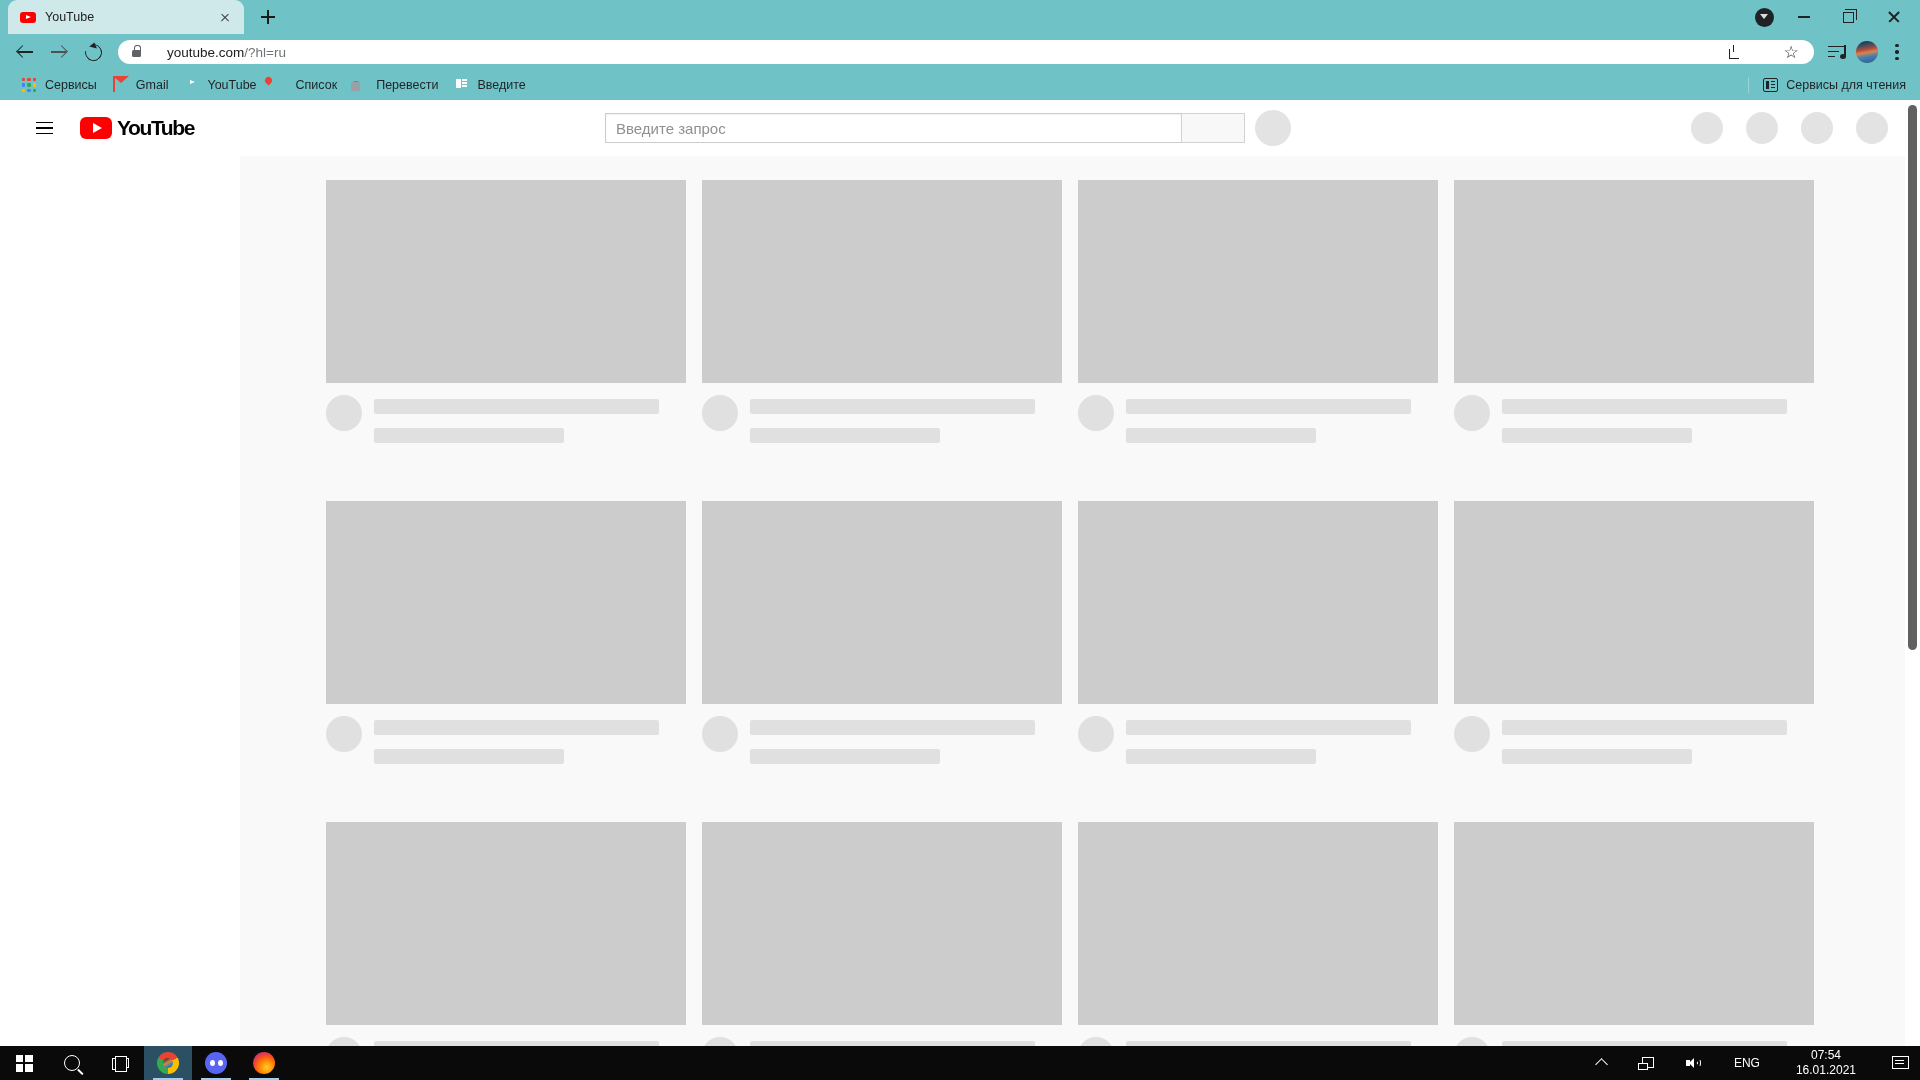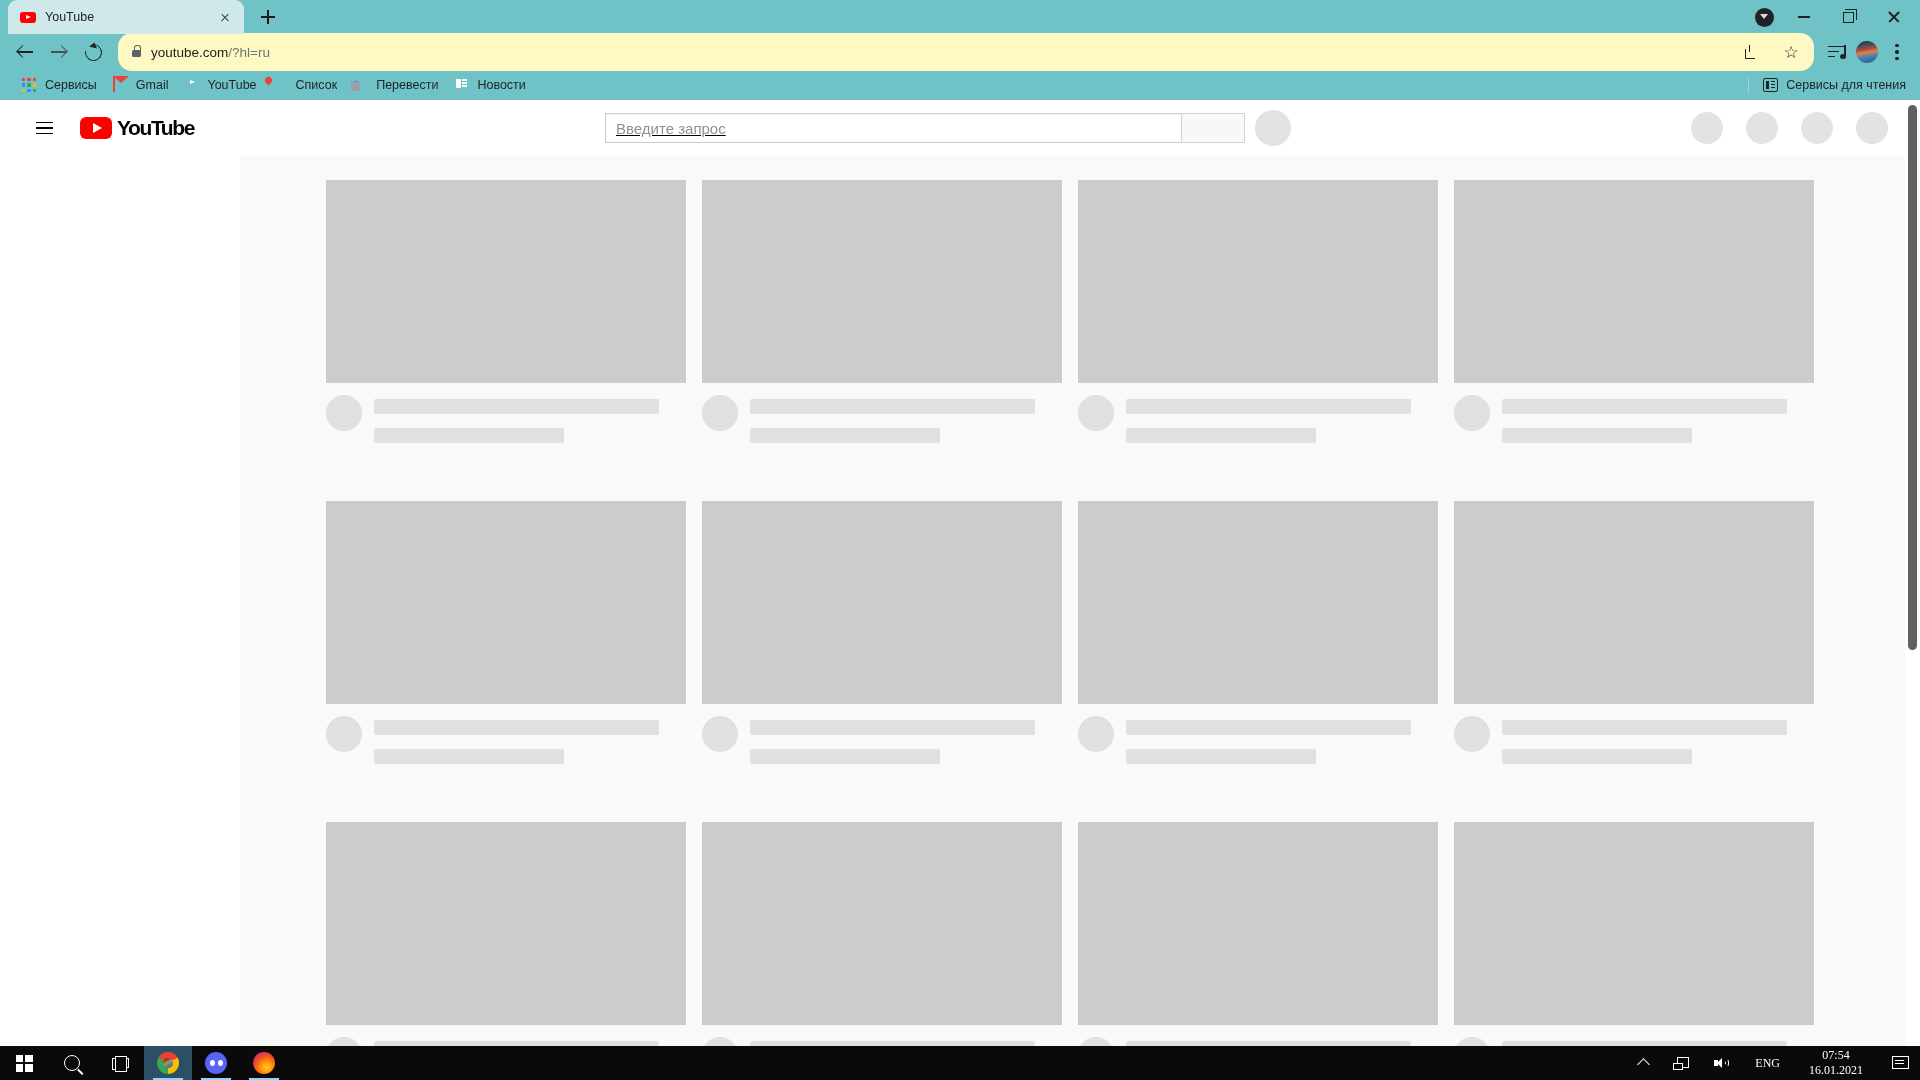--- a/index.html
+++ b/index.html
@@ -125,23 +125,23 @@
   .reload {
     width: 17px; height: 17px; border: 1.7px solid #1f2326; border-radius: 50%;
     border-top-color: transparent; position: relative; transform: rotate(-35deg);
   }
   .reload::after {
     content: ""; position: absolute; right: -1px; top: -1px;
     border-left: 4px solid transparent; border-right: 4px solid transparent;
     border-bottom: 5px solid #1f2326; transform: rotate(50deg);
   }
   .omnibox {
-    flex: 1; height: 38px; background: #fef9c3; border-radius: 14px;
+    flex: 1; height: 24px; background: #ffffff; border-radius: 14px;
     display: flex; align-items: center; padding: 0 8px 0 14px;
-    margin: 0 8px; gap: 10px; min-width: 0;
+    margin: 0 8px; gap: 26px; min-width: 0;
   }
   .lock {
     width: 9px; height: 7px; background: #5f6368; border-radius: 1.5px;
     position: relative; flex: 0 0 9px; margin-top: 3px;
   }
   .lock::before {
     content: ""; position: absolute; left: 1.7px; top: -4.6px;
     width: 5.6px; height: 5.6px; border: 1.4px solid #5f6368; border-radius: 3px 3px 0 0;
     border-bottom: none;
   }
@@ -250,21 +250,20 @@
     border-left: 9px solid #fff; border-top:5.5px solid transparent; border-bottom:5.5px solid transparent;
   }
   .yt-logo-text { font-size: 21px; font-weight: bold; letter-spacing: -1.4px; color:#030303; }
   .search-wrap {
     position: absolute; left: 605px; display: flex; align-items: center; gap: 0;
   }
   .search-box {
     width: 576px; height: 30px; border: 1px solid #cccccc; border-right: none;
     background: #fff; display: flex; align-items: center; padding: 0 6px 0 10px;
     box-shadow: inset 0 1px 2px rgba(0,0,0,0.06);
-    text-decoration: underline;
   }
   .search-box input {
     border: none; outline: none; width: 100%; font-size: 15px; color:#222;
     font-family: "Liberation Sans", sans-serif; background: transparent;
   }
   .search-box input::placeholder { color: #909090; }
   .search-btn {
     width: 64px; height: 30px; border: 1px solid #d3d3d3; background: #f8f8f8;
   }
   .voice-btn {
@@ -346,21 +345,21 @@
     content:""; position:absolute; left:4.5px; top:7.5px; width:5px;height:6px;border-radius:50%;background:#fff;
   }
   .discord-ic::after {
     content:""; position:absolute; right:4.5px; top:7.5px; width:5px;height:6px;border-radius:50%;background:#fff;
   }
   .firefox-ic {
     width:22px;height:22px;border-radius:50%;
     background: radial-gradient(circle at 62% 70%, #ffcb3c 0%, #ff9500 28%, #f5501e 55%, #c3268e 85%, #6b2ea8 100%);
   }
   .tb-right {
-    margin-left: auto; display:flex; align-items:center; height:34px; padding-right: 4px; gap: 9px; font-family: Liberation Serif, serif;
+    margin-left: auto; display:flex; align-items:center; height:34px; padding-right: 4px; gap: 16px;
   }
   .tr-item { height:34px; display:flex; align-items:center; justify-content:center; padding: 0 8px; }
   .chev-up { width:9px;height:9px;border-left:1.5px solid #fff;border-top:1.5px solid #fff;transform:rotate(45deg); margin-top:3px;}
   .net-ic { width:16px;height:13px;position:relative; }
   .net-ic::before{content:"";position:absolute;right:0;top:0;width:10px;height:9px;border:1.4px solid #fff;}
   .net-ic::after{content:"";position:absolute;left:0;bottom:0;width:8px;height:5px;border:1.4px solid #fff;background:#0a0a0a;}
   .spk-ic { width:16px;height:14px;position:relative;}
   .spk-ic::before{
     content:""; position:absolute; left:0; top:4px; width:4px;height:6px;background:#fff;
   }
@@ -477,21 +476,21 @@
     <div class="bm">
       <span class="bm-ico"><span class="maps"></span></span>
       <span>Список</span>
     </div>
     <div class="bm">
       <span class="bm-ico"><span class="trn">G</span></span>
       <span>Перевести</span>
     </div>
     <div class="bm">
       <span class="bm-ico"><span class="news"></span></span>
-      <span>Новости</span>
+      <span>Введите</span>
     </div>
 
     <div class="readlist">
       <span class="rl-sep"></span>
       <span class="rl-ico"></span>
       <span>Сервисы для чтения</span>
     </div>
   </div>
 
   <div class="page">

